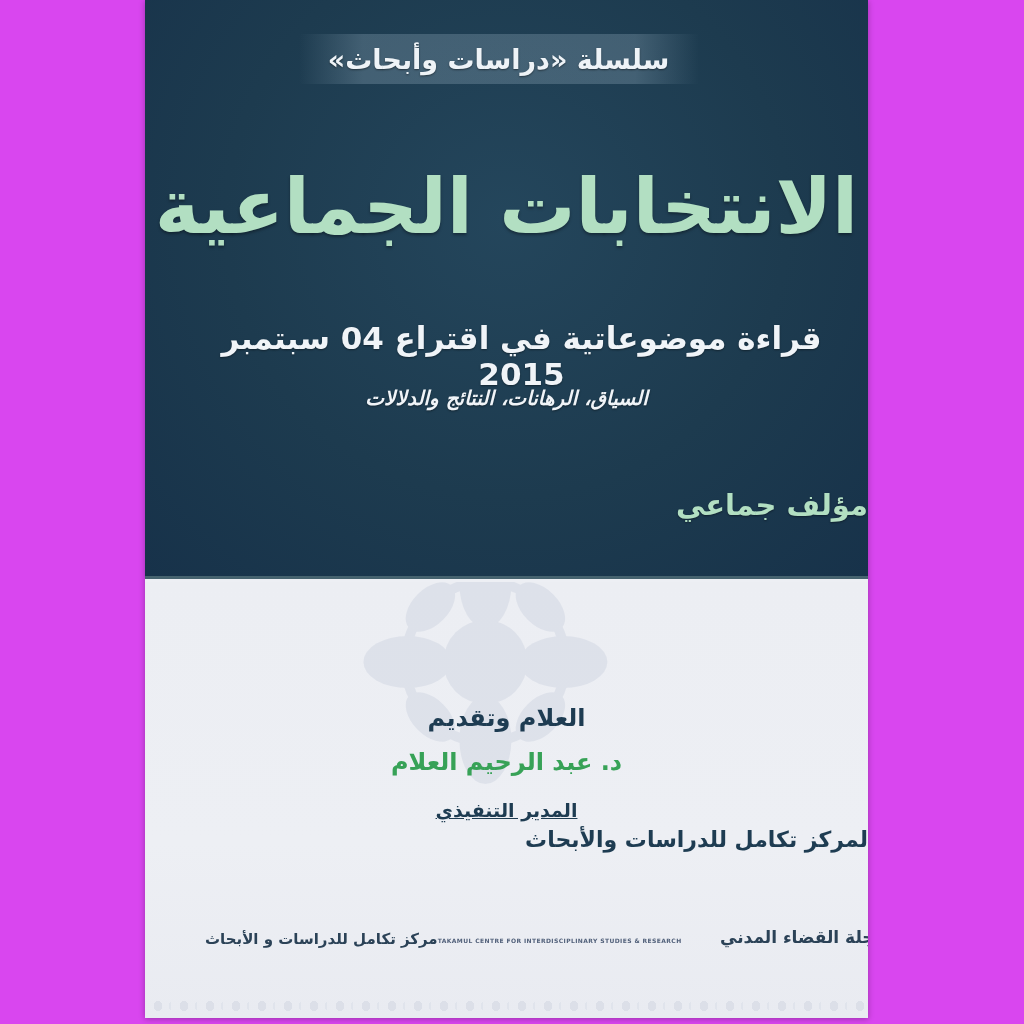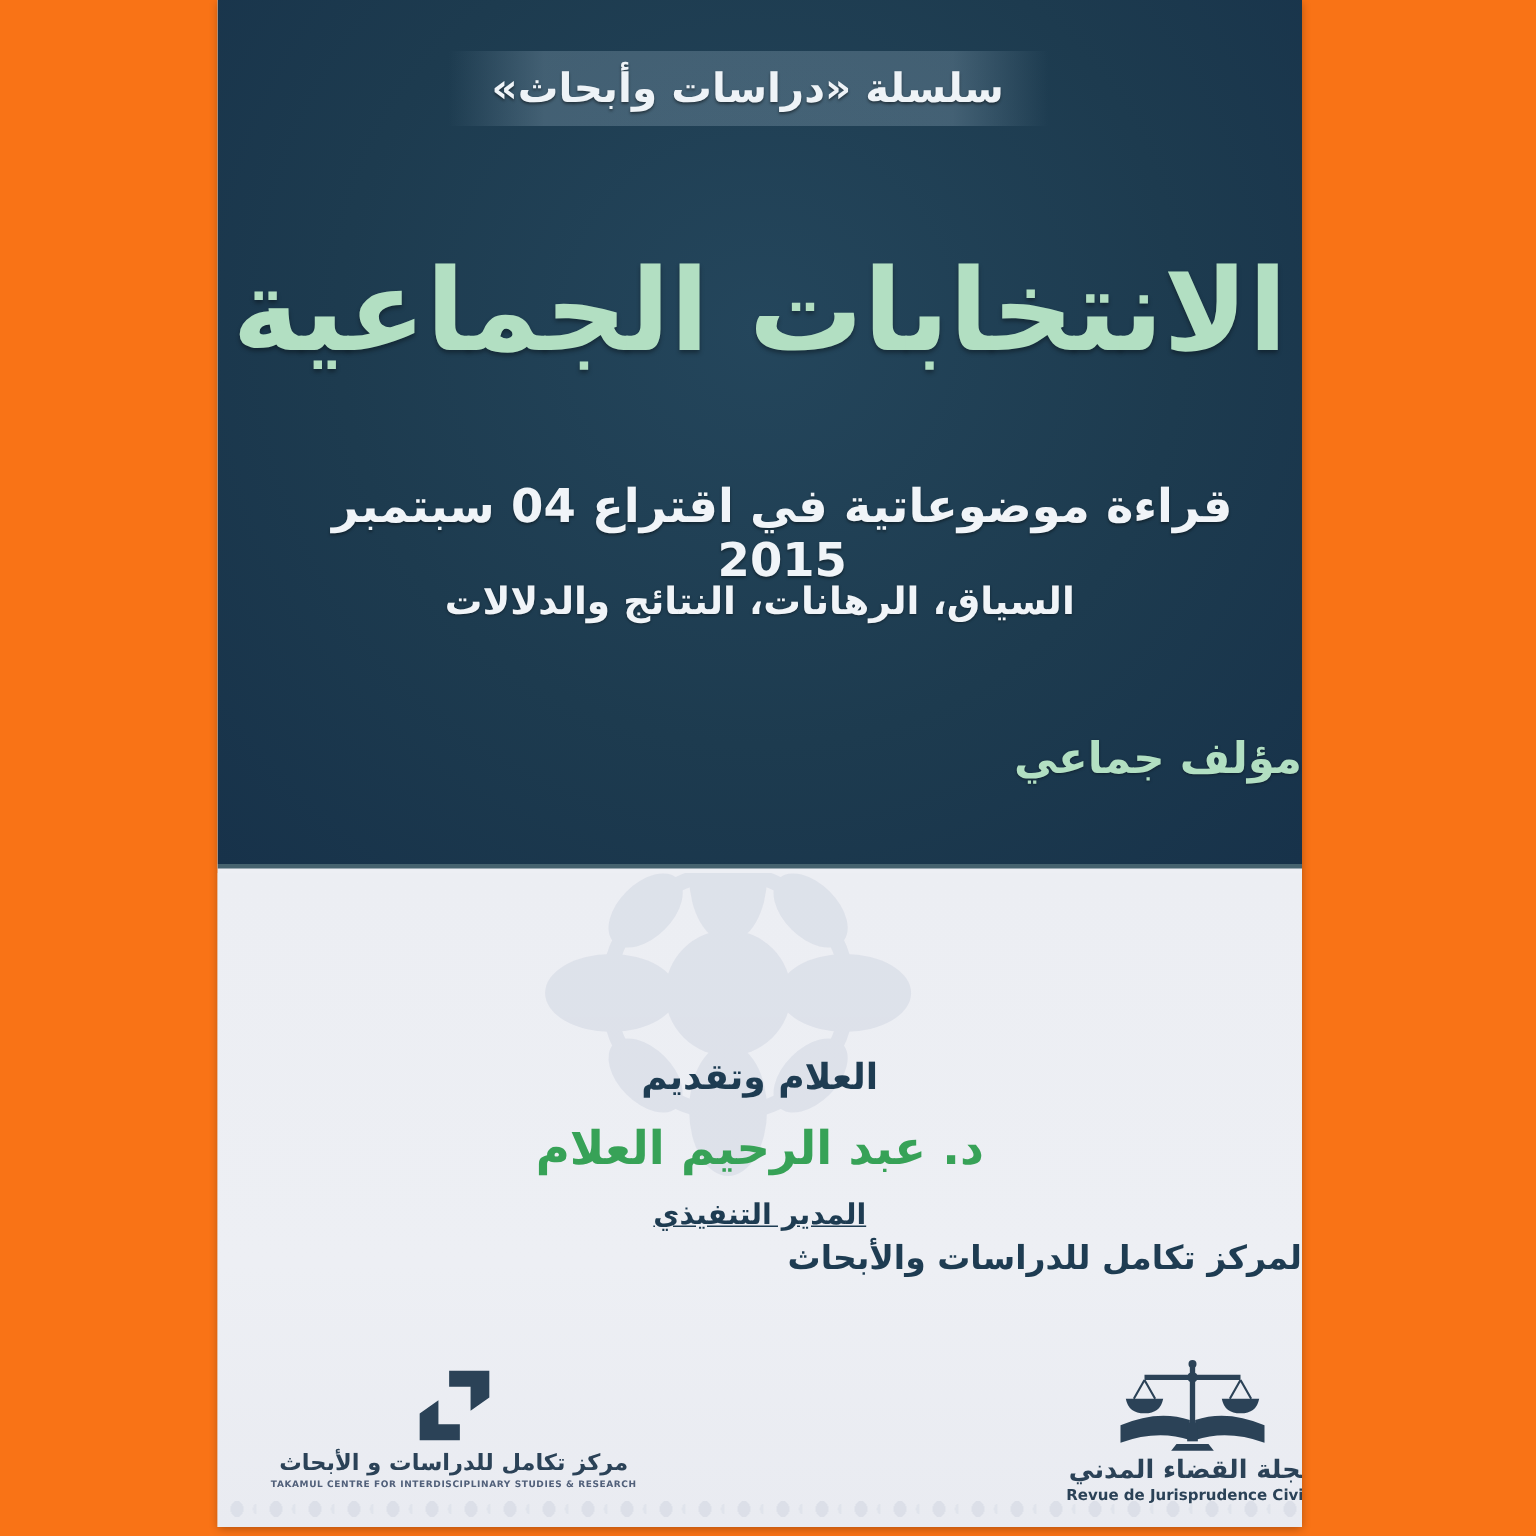--- a/index.html
+++ b/index.html
@@ -2,21 +2,21 @@
 <html><head>
 <meta charset="utf-8">
 <style>
   * { margin:0; padding:0; box-sizing:border-box; }
   html, body {
     width:1024px; height:1024px;
     background:#ffffff;
     font-family:"DejaVu Sans", "Liberation Sans", sans-serif;
     overflow:hidden;
   }
-  .stage { position:relative; width:1024px; height:1024px; background:#f97316; }
+  .stage { position:relative; width:1024px; height:1024px; background:#d946ef; }
 
   .cover {
     position:absolute; left:145px; top:0; width:723px; height:1018px;
     background:#edeff4;
     box-shadow:0 1px 6px rgba(0,0,0,.30);
     overflow:hidden;
   }
 
   
   .top-section {
@@ -41,21 +41,21 @@
     font-size:76px; font-weight:900; line-height:1.35;
     text-shadow:0 2px 3px rgba(0,0,0,.35);
     white-space:nowrap;
   }
   .subtitle {
     position:absolute; left:0; right:0; text-align:center;
     color:#f0f4f8; font-weight:bold;
     text-shadow:0 1px 2px rgba(0,0,0,.4);
   }
   .subtitle1 { top:320px; font-size:31px;margin-left:30px; }
-  .subtitle2 { top:386px; font-size:25px; }
+  .subtitle2 { top:386px; font-size:20px;font-style:italic; }
   .work-type {
     position:absolute; top:488px; left:0; right:0; 
     color:#b2dfc2; font-size:29px; font-weight:bold;
     text-shadow:0 1px 2px rgba(0,0,0,.4);
   }
 
   
   .bottom-section {
     position:absolute; left:0; top:582px; width:100%; height:436px;
     background:linear-gradient(180deg, #eceef3 0%, #edeff4 60%, #e9ebf1 100%);
@@ -64,32 +64,32 @@
   .watermark {
     position:absolute; top:-50px; left:50%; transform:translateX(-56%);
     opacity:.45; pointer-events:none;
   }
   .coord-label {
     position:absolute; top:122px; left:0; right:0; text-align:center;
     color:#1e3c52; font-size:24px; font-weight:bold;
   }
   .coord-name {
     position:absolute; top:166px; left:0; right:0; text-align:center;
-    color:#37a257; font-size:31px; font-weight:bold;
+    color:#37a257; font-size:24px; font-weight:bold;
   }
   .coord-role1 {
     position:absolute; top:217px; left:0; right:0; text-align:center;
     color:#1e3c52; font-size:19px; font-weight:bold;text-decoration:underline;
   }
   .coord-role2 {
     position:absolute; top:245px; left:0; right:0; text-align:right;
     color:#1e3c52; font-size:22px; font-weight:bold;
   }
 
-  .logo { position:absolute; display:flex; flex-direction:column; align-items:center; }
+  .logo { position:absolute; display:flex; flex-direction:row; align-items:center; }
   .logo-takamul { left:60px; top:330px; width:195px; }
   .logo-takamul .mark { margin-bottom:4px; }
   .takamul-ar { color:#2b4257; font-size:15px; font-weight:bold; white-space:nowrap; }
   .takamul-en { color:#51607a; font-size:6px; font-weight:bold; letter-spacing:.4px;
                 margin-top:2px; white-space:nowrap; }
 
   .logo-revue { left:575px; top:322px; width:150px; }
   .revue-ar { color:#2b4257; font-size:17px; font-weight:bold; white-space:nowrap; margin-top:2px; }
   .revue-fr { color:#2b4257; font-size:10px; font-weight:bold; white-space:nowrap; margin-top:2px; }
 

